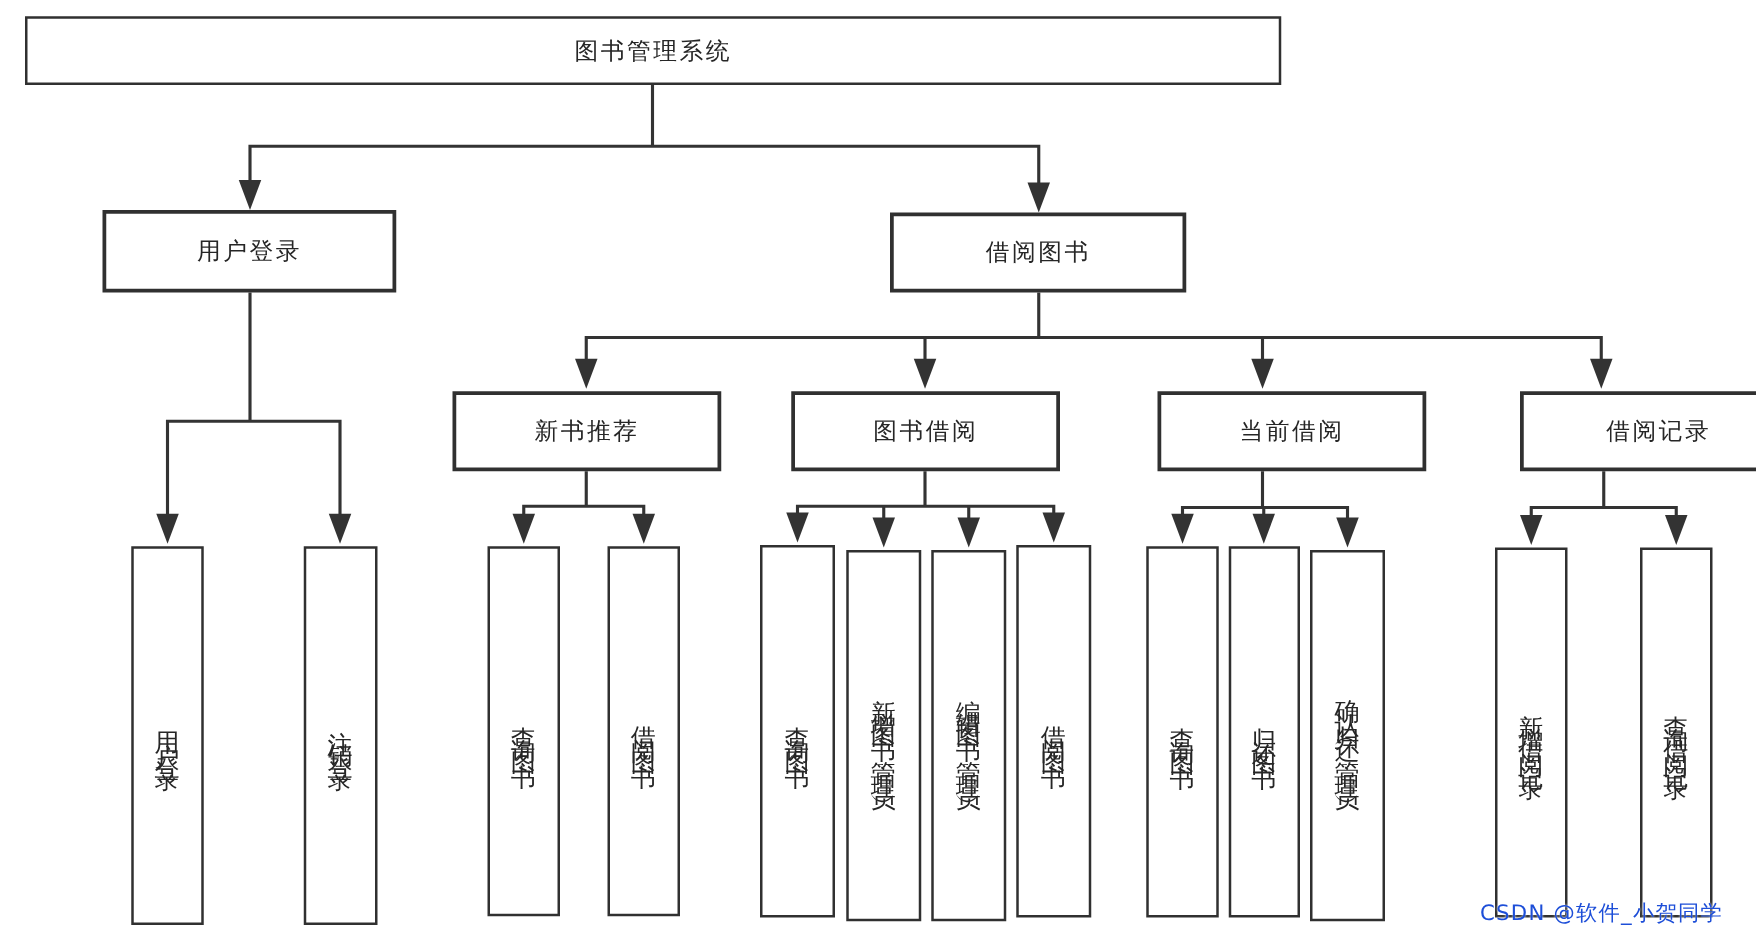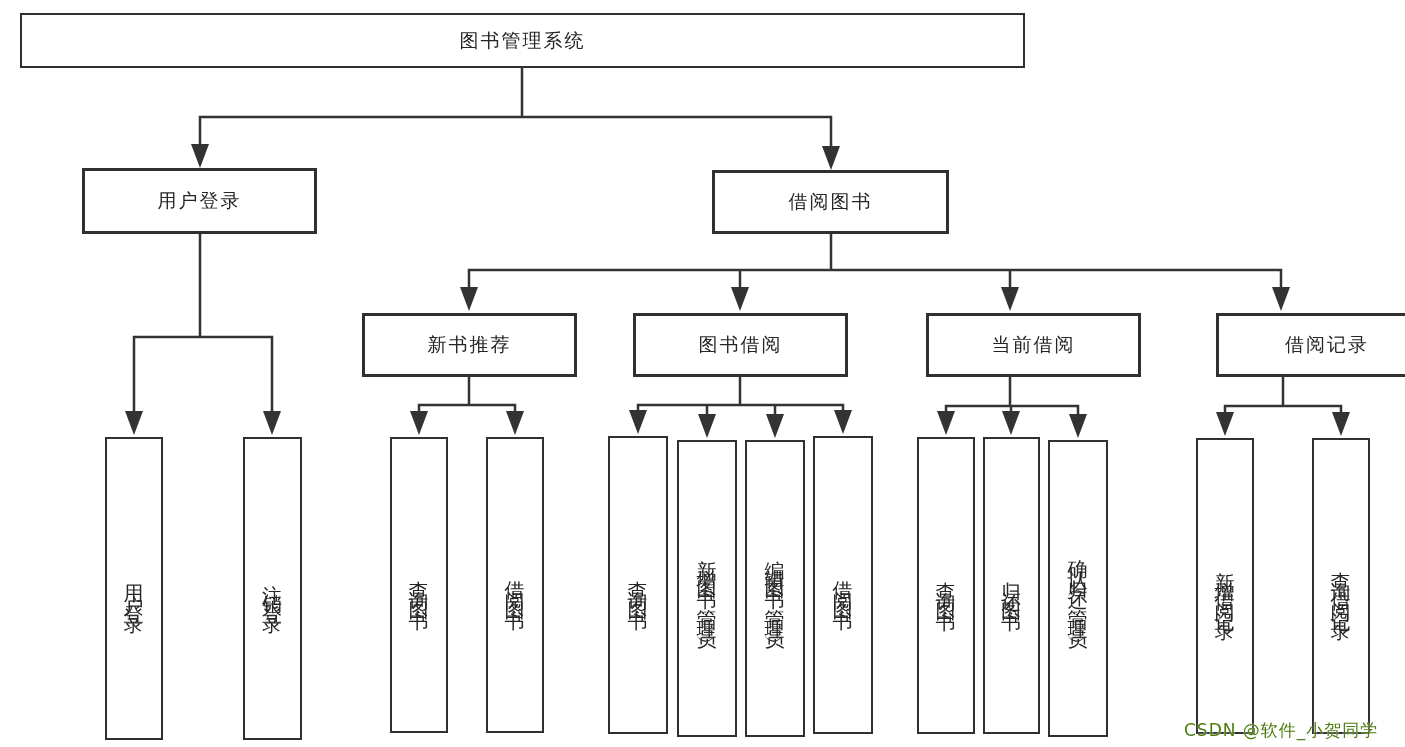--- a/index.html
+++ b/index.html
@@ -50,21 +50,21 @@
     letter-spacing: 10px;
     line-height: 1;
     padding: 2px 0;
   }
   .watermark {
     position: absolute;
     left: 1184px;
     top: 719px;
     font-size: 17px;
     letter-spacing: 1px;
-    color: #4d7c0f;
+    color: #1d4ed8;
     text-shadow: 0 0 2px #ffffff;
     white-space: nowrap;
   }
 </style>
 </head>
 <body>
 
 <div class="canvas">
 
   <svg class="wires" width="1405" height="747" viewBox="0 0 1405 747" aria-hidden="true">

